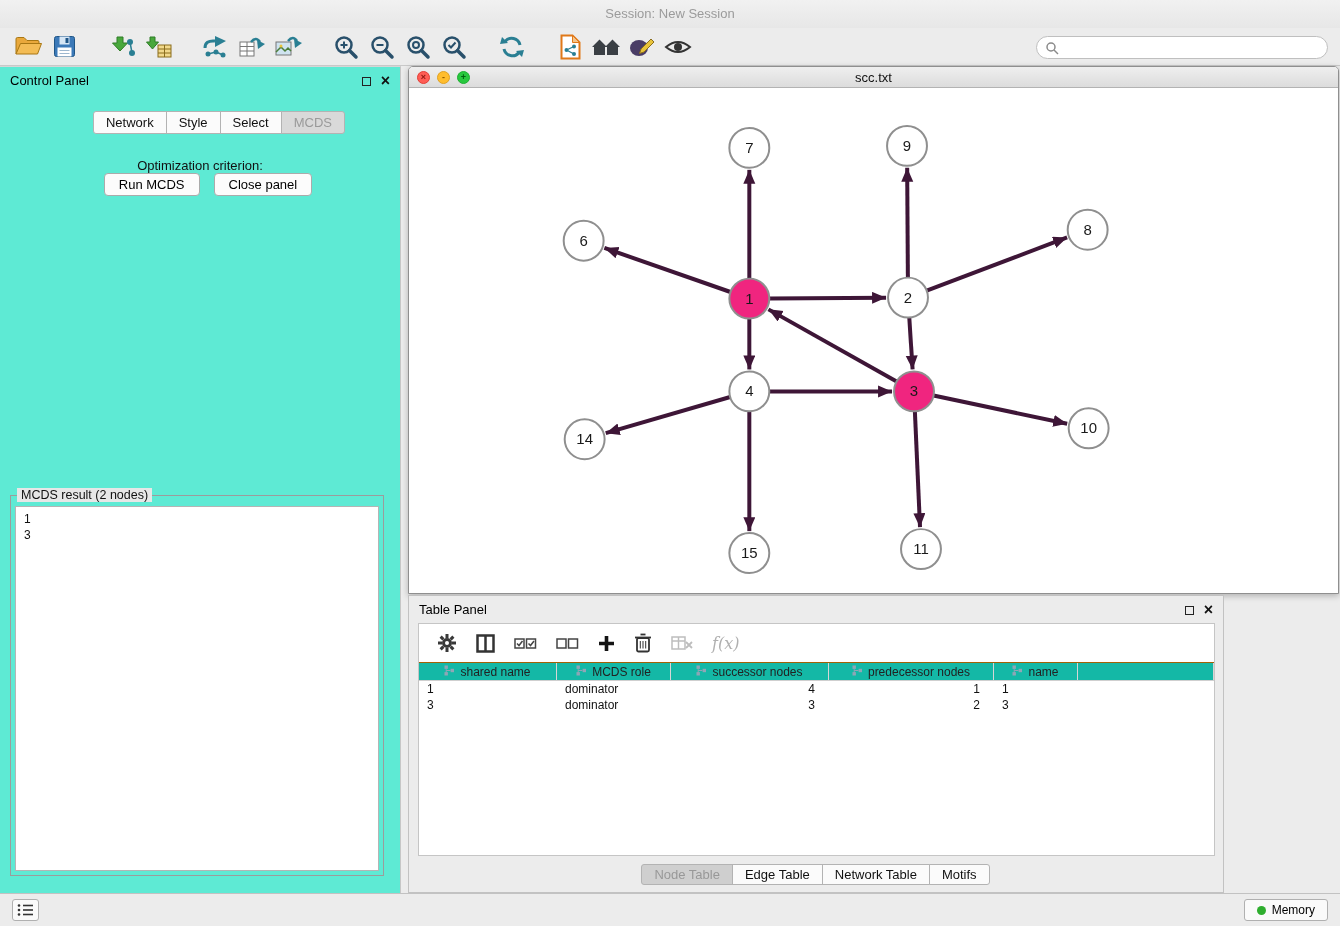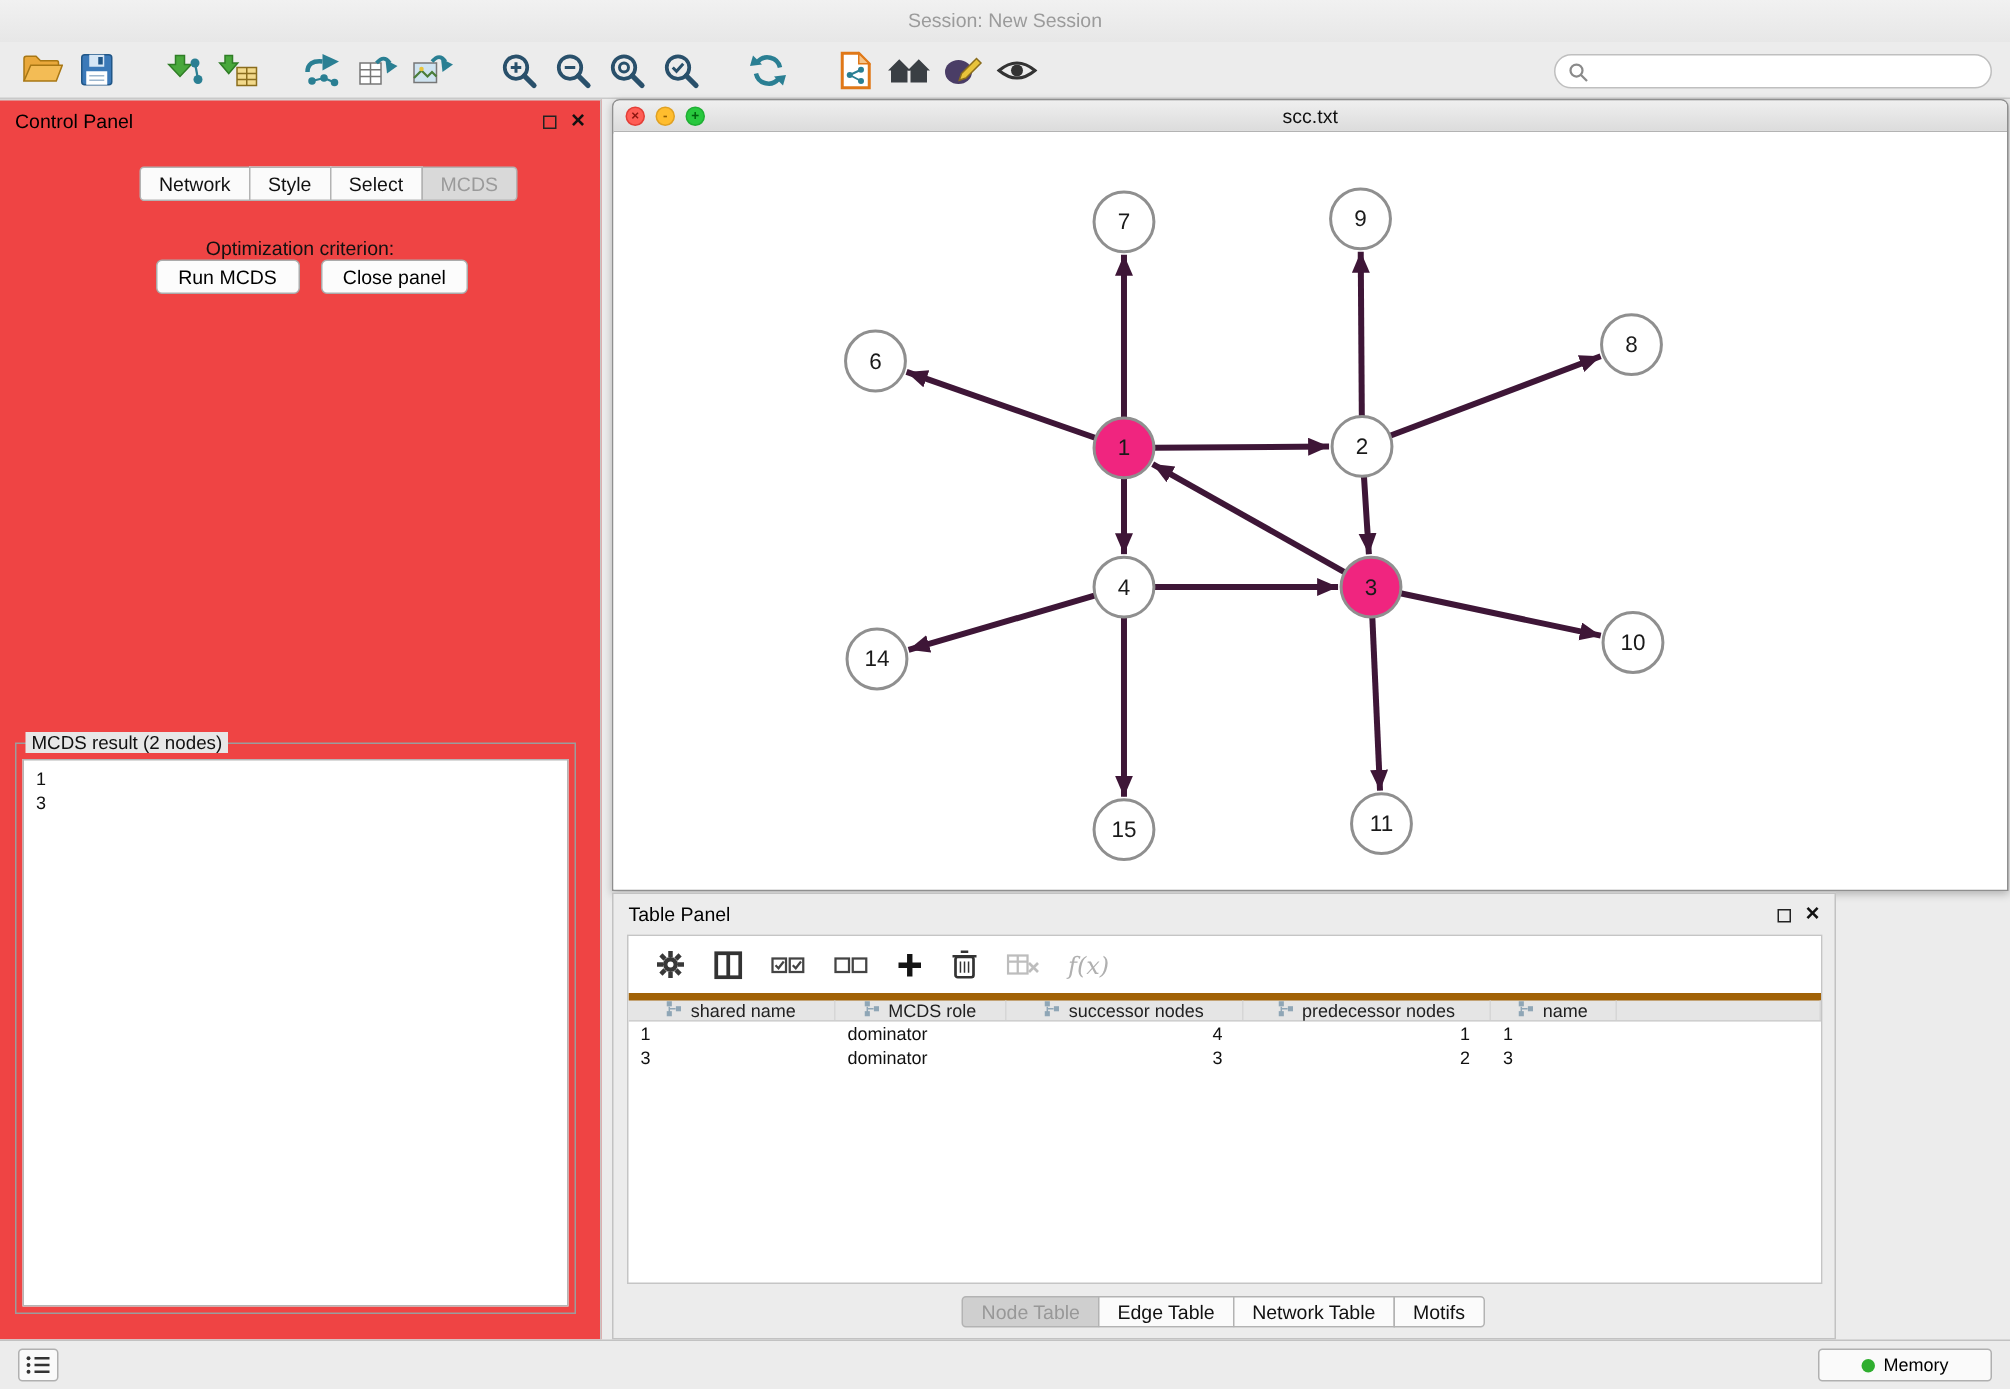--- a/index.html
+++ b/index.html
@@ -8,21 +8,21 @@
 
 
 .titlebar{position:absolute;top:0;left:0;right:0;height:28px;text-align:center;line-height:28px;font-size:13px;color:#9b9b9b;background:linear-gradient(#f1f1f1,#e7e7e7);}
 .toolbar{position:absolute;top:28px;left:0;right:0;height:38px;display:flex;align-items:center;padding-left:10px;border-bottom:1px solid #c9c9c9;background:#ececec;}
 .tb{background:none;border:none;width:36px;height:32px;display:flex;align-items:center;justify-content:center;cursor:default;flex:0 0 auto;}
 .gap{margin-left:22px;}
 .search{position:absolute;right:12px;top:8px;width:292px;height:23px;background:#fff;border:1px solid #bfbfbf;border-radius:12px;display:flex;align-items:center;padding:0 8px;gap:5px;}
 .search input{border:none;outline:none;flex:1;font-size:12px;background:transparent;font-family:"Liberation Sans",sans-serif;}
 
 
-.control-panel{position:absolute;left:0;top:66px;width:401px;bottom:33px;background:#ef4444;border-right:1px solid #c6c6c6;border-top:1px solid #d6d6d6;}
+.control-panel{position:absolute;left:0;top:66px;width:401px;bottom:33px;background:#5eead4;border-right:1px solid #c6c6c6;border-top:1px solid #d6d6d6;}
 .panel-header{height:28px;line-height:28px;padding:0 10px;font-size:13px;color:#000;position:relative;}
 .win-icons{position:absolute;right:10px;top:0;height:28px;display:flex;align-items:center;gap:10px;}
 .float-icon{width:9px;height:9px;border:1.5px solid #222;display:inline-block;}
 .close-icon{font-size:16px;font-weight:bold;color:#111;line-height:1;}
 .cp-tabs{display:flex;justify-content:center;margin-top:16px;padding-left:39px;}
 .cp-tab{border:1px solid #b3b3b3;background:#fbfbfb;font-size:13px;padding:3px 12px;margin-left:-1px;cursor:default;}
 .cp-tab:first-child{border-radius:3px 0 0 3px;}
 .cp-tab:last-child{border-radius:0 3px 3px 0;}
 .cp-tab.active{background:#d9d9d9;color:#9a9a9a;}
 .opt-label{margin-top:24px;text-align:center;font-size:13px;color:#111;}
@@ -47,35 +47,35 @@
 .light.green{background:#28c83e;border:1px solid #1faf33;color:#00610e;}
 .net-canvas{position:absolute;top:22px;left:0;right:0;bottom:0;overflow:hidden;background:#fff;}
 .net-canvas svg{width:100%;height:100%;display:block;}
 
 
 .table-panel{position:absolute;left:408px;top:595px;width:816px;height:298px;background:#ececec;border:1px solid #c2c2c2;}
 .tp-inner{position:absolute;left:9px;right:8px;top:27px;bottom:36px;background:#fff;border:1px solid #c5c5c5;overflow:hidden;}
 .tp-toolbar{height:38px;display:flex;align-items:center;gap:19px;padding-left:18px;}
 .ticon{display:flex;align-items:center;justify-content:center;background:none;border:none;cursor:default;}
 .fx{font-family:"DejaVu Serif",serif;font-style:italic;font-size:16px;color:#b0b0b0;}
-.tbl-header{display:flex;height:19px;background:#e5e5e5;border-top:5px solid #a16207;border-bottom:1px solid #cfcfcf;}
+.tbl-header{display:flex;height:19px;background:#14b8a6;border-top:1px solid #a16207;border-bottom:1px solid #cfcfcf;}
 .th{display:flex;align-items:center;justify-content:center;gap:5px;font-size:12px;color:#222;border-right:1px solid #d6d6d6;height:100%;flex:0 0 auto;cursor:default;}
 .th-fill{flex:1;}
 .tr{display:flex;height:16px;}
 .td{font-size:12px;line-height:16px;color:#111;flex:0 0 auto;overflow:hidden;white-space:nowrap;}
 .tp-tabs{position:absolute;bottom:7px;left:0;right:0;display:flex;justify-content:center;}
 .tp-tab{border:1px solid #b3b3b3;background:#fbfbfb;font-size:13px;padding:2px 12px;margin-left:-1px;cursor:default;}
 .tp-tab:first-child{border-radius:3px 0 0 3px;}
 .tp-tab:last-child{border-radius:0 3px 3px 0;}
 .tp-tab.active{background:#cfcfcf;color:#989898;}
 
 
 .statusbar{position:absolute;left:0;right:0;bottom:0;height:33px;background:#ececec;border-top:1px solid #c2c2c2;}
 .list-btn{position:absolute;left:12px;top:5px;width:27px;height:22px;background:#fafafa;border:1px solid #b0b0b0;border-radius:3px;display:flex;align-items:center;justify-content:center;}
-.memory-btn{position:absolute;right:12px;top:5px;height:22px;padding:0 28px;background:#fafafa;border:1px solid #b0b0b0;border-radius:3px;display:flex;align-items:center;gap:6px;font-size:12px;font-family:"Liberation Sans",sans-serif;}
+.memory-btn{position:absolute;right:12px;top:5px;height:22px;padding:0 12px;background:#fafafa;border:1px solid #b0b0b0;border-radius:3px;display:flex;align-items:center;gap:6px;font-size:12px;font-family:"Liberation Sans",sans-serif;}
 .mem-dot{width:9px;height:9px;border-radius:50%;background:#2fae2f;display:inline-block;}
 </style>
 </head>
 <body>
 
 <div class="titlebar">
   <span>Session: New Session</span>
 </div>
 
 <div class="toolbar">

